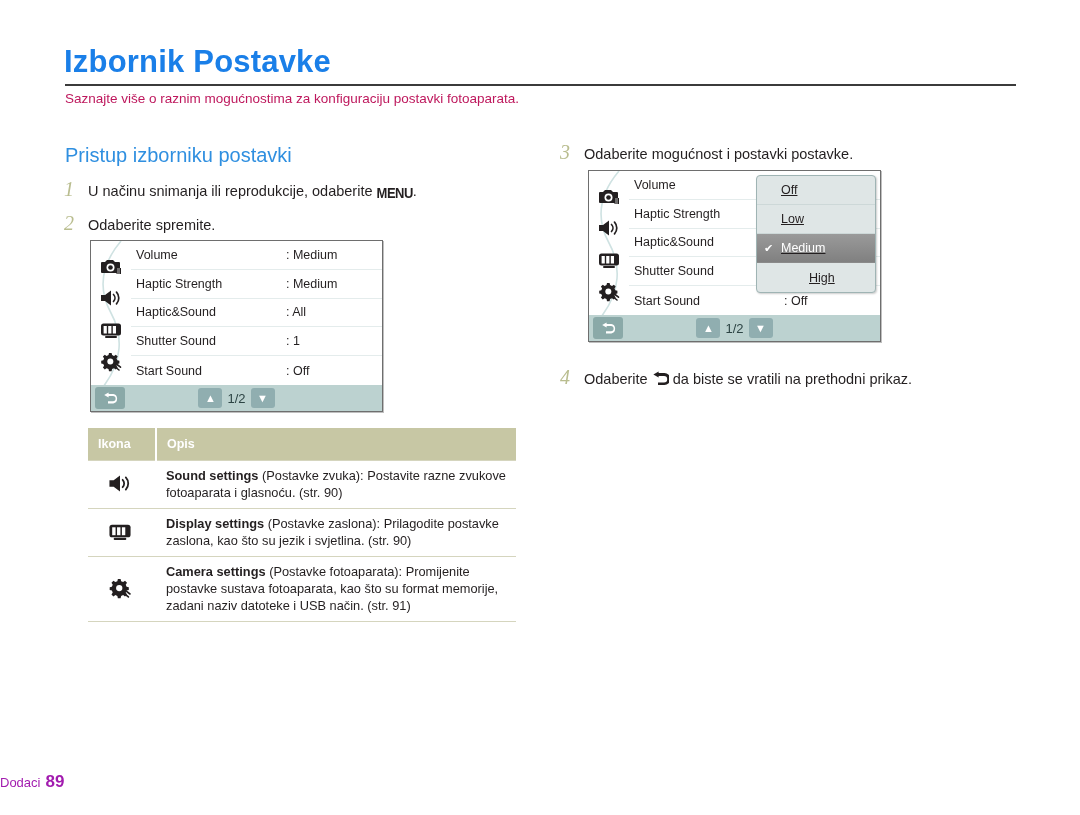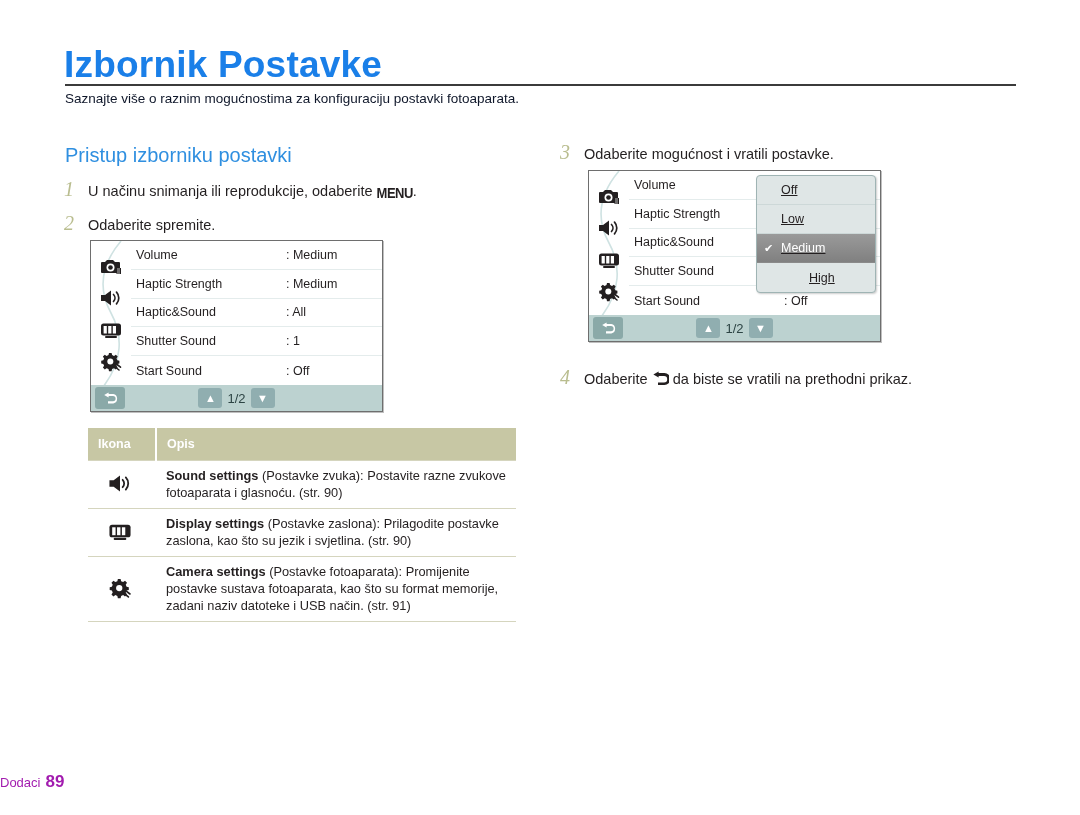--- a/index.html
+++ b/index.html
@@ -8,30 +8,30 @@
     width: 1080px; height: 815px;
     background: #ffffff;
     font-family: "Liberation Sans", sans-serif;
     color: #231f20;
   }
   .page { position: relative; width: 1080px; height: 815px; overflow: hidden; }
 
   
   .title {
     position: absolute; left: 64px; top: 44px;
-    font-size: 37px; font-weight: bold; color: #1a7fe8;
+    font-size: 31px; font-weight: bold; color: #1a7fe8;
     letter-spacing: 0.2px;
   }
   .title-rule {
     position: absolute; left: 65px; top: 84px; width: 951px; height: 2px;
     background: #3b3b3b;
   }
   .subtitle {
     position: absolute; left: 65px; top: 91px;
-    font-size: 13.5px; color: #0f172a;
+    font-size: 13.5px; color: #be185d;
   }
 
   
   .section-heading {
     position: absolute; left: 65px; top: 144px;
     font-size: 20px; color: #2f8fe0; font-weight: normal;
   }
 
   
   .step { position: absolute; display: flex; align-items: baseline; }
@@ -189,21 +189,21 @@
     <div class="step-text"><span>U načinu snimanja ili reprodukcije, odaberite </span><span class="menu-glyph">MENU</span><span>.</span></div>
   </div>
 
   <div class="step step2">
     <div class="step-num">2</div>
     <div class="step-text">Odaberite spremite.</div>
   </div>
 
   <div class="step step3">
     <div class="step-num">3</div>
-    <div class="step-text">Odaberite mogućnost i vratili postavke.</div>
+    <div class="step-text">Odaberite mogućnost i postavki postavke.</div>
   </div>
 
   <div class="step step4">
     <div class="step-num">4</div>
     <div class="step-text"><span>Odaberite </span><span class="back-glyph"><svg width="17" height="15" viewBox="0 0 17 15">
             <path d="M6 2 L6 5 L12 5 A3.2 3.2 0 0 1 12 11.4 L6 11.4 L6 14 L12.4 14 A6 6 0 0 0 12.4 2 Z" fill="#231f20"></path>
             <path d="M6.6 0.6 L1.4 3.5 L6.6 6.4 Z" fill="#231f20"></path>
           </svg></span><span> da biste se vratili na prethodni prikaz.</span></div>
   </div>
 

